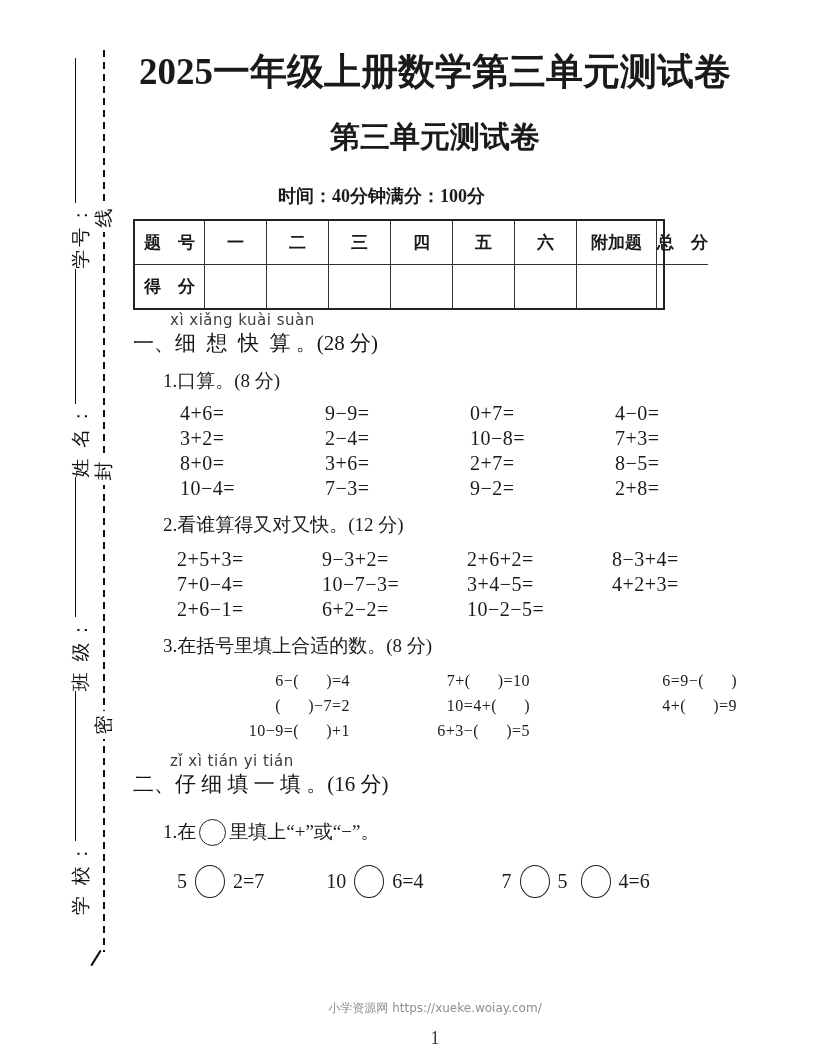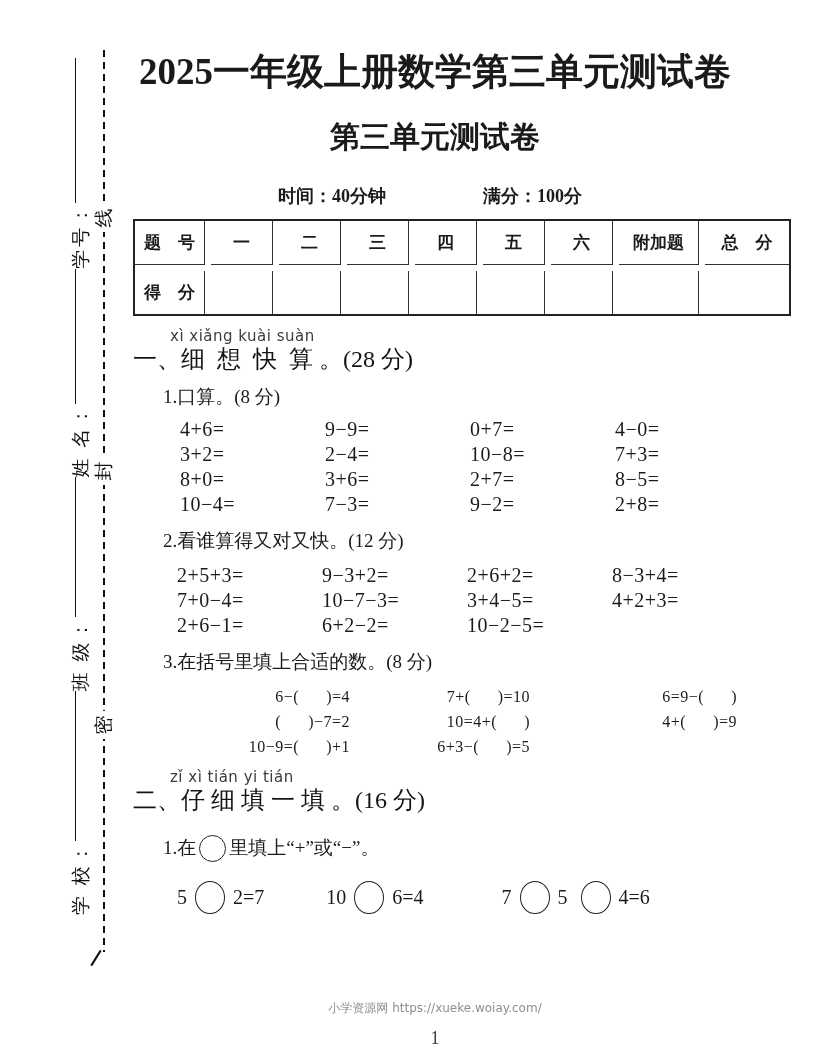--- a/index.html
+++ b/index.html
@@ -29,40 +29,39 @@
     background:#111; transform:rotate(32deg);
   }
 
   
   .content{ position:absolute; left:133px; top:0; width:604px; }
 
   .title{ margin-top:50px; font-size:37px; line-height:44px; font-weight:bold;
           text-align:center; white-space:nowrap; letter-spacing:0px; }
   .subtitle{ margin-top:24px; font-size:30px; line-height:38px; font-weight:bold; text-align:center; }
 
-  .info-line{ margin-top:28px; display:flex; padding-left:145px; gap:97px;
+  .info-line{ margin-top:28px; display:flex; padding-left:145px; 
               font-size:18px; line-height:24px; font-weight:bold; white-space:pre; }
 
   .score-table{
-    margin-top:11px; width:658px; display:grid;
+    margin-top:11px; width:532px; display:grid;
     grid-template-columns:70px 62px 62px 62px 62px 62px 62px 80px 1fr;
     border:2px solid #222;
-    gap:6px;
   }
   .st-cell{ height:44px; display:flex; align-items:center; justify-content:center;
             border-right:1px solid #333; border-bottom:1px solid #333;
             font-size:17px; font-weight:bold; white-space:pre; }
   .score-table > .st-cell:nth-child(9n){ border-right:none; }
   .score-table > .st-cell:nth-child(n+10){ border-bottom:none; height:43px; }
 
   .pinyin{ font-family:"DejaVu Sans","Liberation Sans",sans-serif; font-size:15px;
            line-height:18px; color:#3c3c3c; letter-spacing:0.5px; white-space:pre; }
-  .pinyin-1{ margin-top:11px; margin-left:37px; }
+  .pinyin-1{ margin-top:1px; margin-left:37px; }
   .pinyin-2{ margin-top:9px; margin-left:37px; }
-  .sec-heading{ font-size:24px; line-height:28px; white-space:pre; color:#141414; }
+  .sec-heading{ font-size:21px; line-height:28px; white-space:pre; color:#141414; }
   .q-title{ margin:12px 0 0 30px; font-size:19px; line-height:24px; }
 
   .eq-grid{ display:grid; margin:8px 0 0 47px; grid-template-columns:145px 145px 145px auto;
             font-size:20px; line-height:25px; }
   .eq-grid.mt10{ margin-top:10px; margin-left:44px; }
   .eq-grid-3{ display:grid; margin:10px 0 0 47px; grid-template-columns:170px 180px auto;
               font-size:16px; line-height:25px;text-align:right; }
   .equation{ white-space:pre; letter-spacing:0.5px; }
 
   .s2q1-title{ margin:18px 0 0 30px; font-size:19px; line-height:32px; display:flex; align-items:center; }

